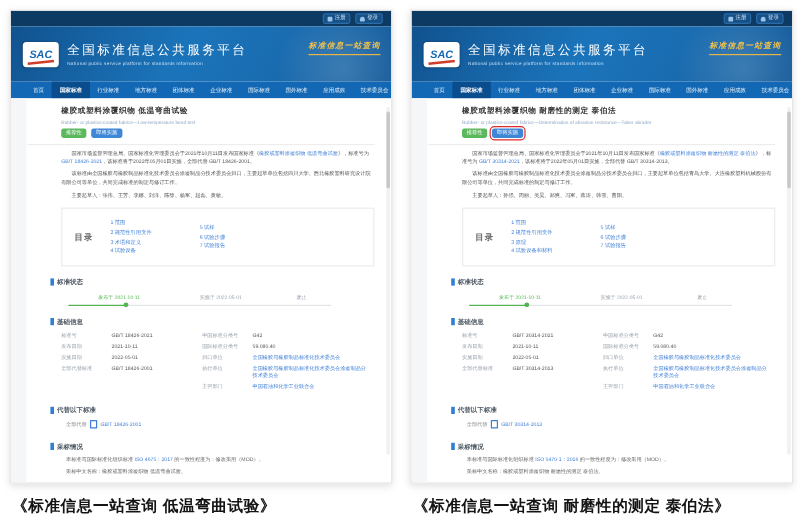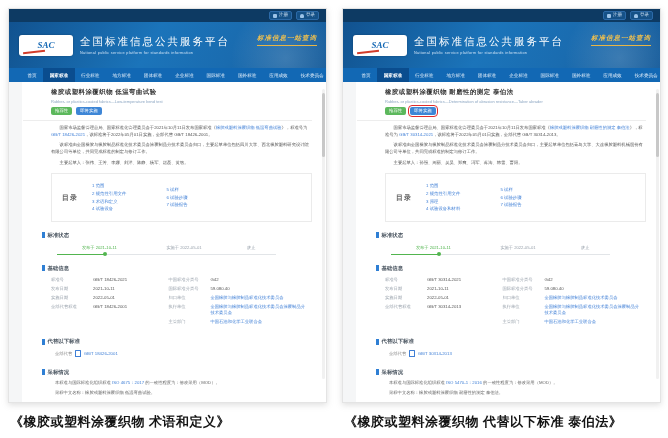--- a/index.html
+++ b/index.html
@@ -9,21 +9,21 @@
   .col{width:319px;display:flex;flex-direction:column;}
   .shot{height:393px;background:#fff;border:1px solid #e4e4e4;box-shadow:0 2px 6px rgba(140,140,140,.28);overflow:hidden;position:relative;}
   
   .topstrip{height:13px;background:#0d3a63;display:flex;justify-content:flex-end;align-items:center;gap:4px;padding:0 7px;}
   .mini-btn{font-size:4.5px;color:#d7e7f7;background:#155187;border:1px solid #2c6aa8;border-radius:2px;padding:1px 3px;display:flex;align-items:center;gap:2px;line-height:1;}
   .mini-ico{width:4px;height:4px;background:#9cc3e8;display:inline-block;border-radius:1px;}
   .mini-ico.person{border-radius:50% 50% 1px 1px;}
   
   .banner{height:46px;background:linear-gradient(120deg,#11528f,#1b74ba 45%,#1a6cb0 70%,#145a99);position:relative;display:flex;align-items:center;padding:0 10px;overflow:hidden;}
   .banner:after{content:"";position:absolute;right:-20px;top:-24px;width:120px;height:120px;border-radius:50%;background:radial-gradient(circle,rgba(255,255,255,.16),rgba(255,255,255,0) 65%);}
-  .logo{width:54px;height:21px;background:#fff;border-radius:3px;display:flex;align-items:center;justify-content:center;font-style:italic;font-weight:bold;color:#1266b3;font-size:9px;position:relative;z-index:2;box-shadow:0 0 2px rgba(0,0,0,.3);font-family:Liberation Serif, serif;}
+  .logo{width:30px;height:21px;background:#fff;border-radius:3px;display:flex;align-items:center;justify-content:center;font-style:italic;font-weight:bold;color:#1266b3;font-size:9px;position:relative;z-index:2;box-shadow:0 0 2px rgba(0,0,0,.3);}
   .logo:after{content:"";position:absolute;left:4px;bottom:3px;width:22px;height:1.5px;background:#d23c2a;transform:rotate(-6deg);}
   .title-block{margin-left:7px;color:#fff;z-index:2;}
   .platform-title{font-size:10.5px;font-weight:normal;letter-spacing:2px;white-space:nowrap;}
   .platform-sub{font-size:3.8px;color:#cde2f6;letter-spacing:.3px;margin-top:1.5px;}
   .slogan{position:absolute;right:9px;top:12px;color:#f4c24c;font-size:6.5px;font-style:italic;font-weight:bold;border-bottom:1px solid #e8b646;padding-bottom:1.5px;letter-spacing:1px;z-index:2;}
   
   .nav{height:14px;background:#1268b4;display:flex;align-items:stretch;padding:0 12px;}
   .nav-item{color:#e9f3fc;font-size:4.6px;padding:0 6.5px;display:flex;align-items:center;white-space:nowrap;}
   .nav-item.active{background:#0a4d8f;color:#fff;font-weight:bold;}
   
@@ -234,21 +234,21 @@
               <p class="adopt-line"><span>本标准与国际标准化组织标准 </span><span class="link">ISO 4675：2017</span><span> 的一致性程度为：修改采用（MOD）。</span></p>
               <p class="adopt-line">采标中文名称：橡胶或塑料涂覆织物 低温弯曲试验。</p>
             </div>
 
           </div>
         </div>
         <div class="scrollbar">
             <span class="thumb"></span>
           </div>
       </div>
-      <div class="caption">《橡胶或塑料涂覆织物 术语和定义》</div>
+      <div class="caption">《标准信息一站查询 低温弯曲试验》</div>
 
     </div>
 
     <div class="col">
       <div class="shot">
         <div class="topstrip">
           <div class="mini-btn">
               <span class="mini-ico"></span>
               <span>注册</span>
             </div>
@@ -395,18 +395,18 @@
               <p class="adopt-line"><span>本标准与国际标准化组织标准 </span><span class="link">ISO 5470-1：2016</span><span> 的一致性程度为：修改采用（MOD）。</span></p>
               <p class="adopt-line">采标中文名称：橡胶或塑料涂覆织物 耐磨性的测定 泰伯法。</p>
             </div>
 
           </div>
         </div>
         <div class="scrollbar">
             <span class="thumb"></span>
           </div>
       </div>
-      <div class="caption">《橡胶或塑料涂覆织物 代替以下标准 泰伯法》</div>
+      <div class="caption">《标准信息一站查询 耐磨性的测定 泰伯法》</div>
 
     </div>
 
   </div>
 </div>
 
 </body></html>

